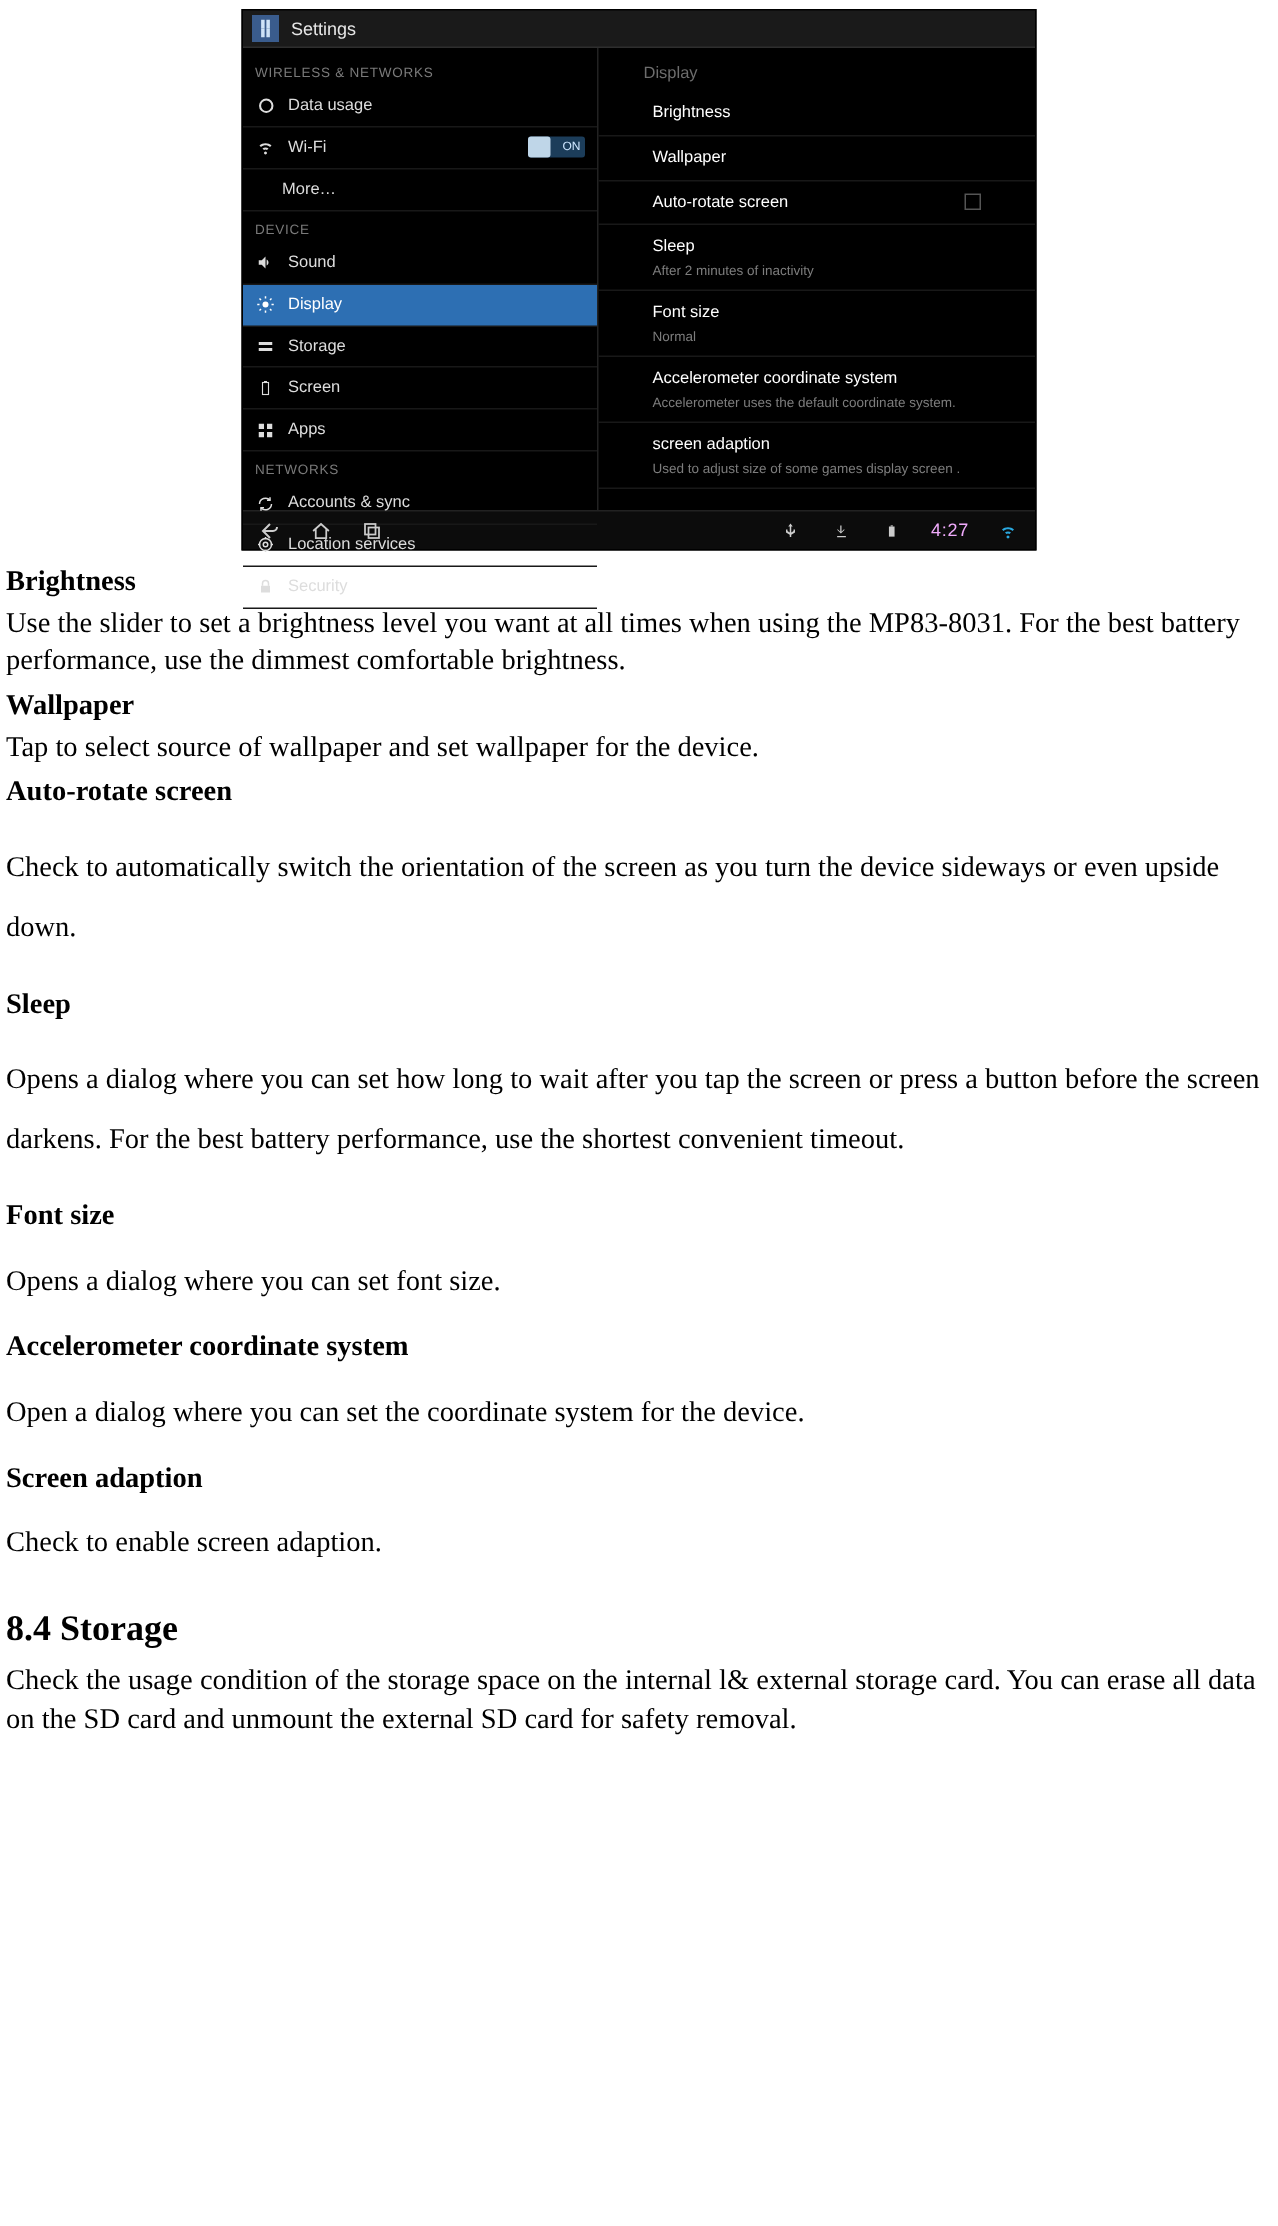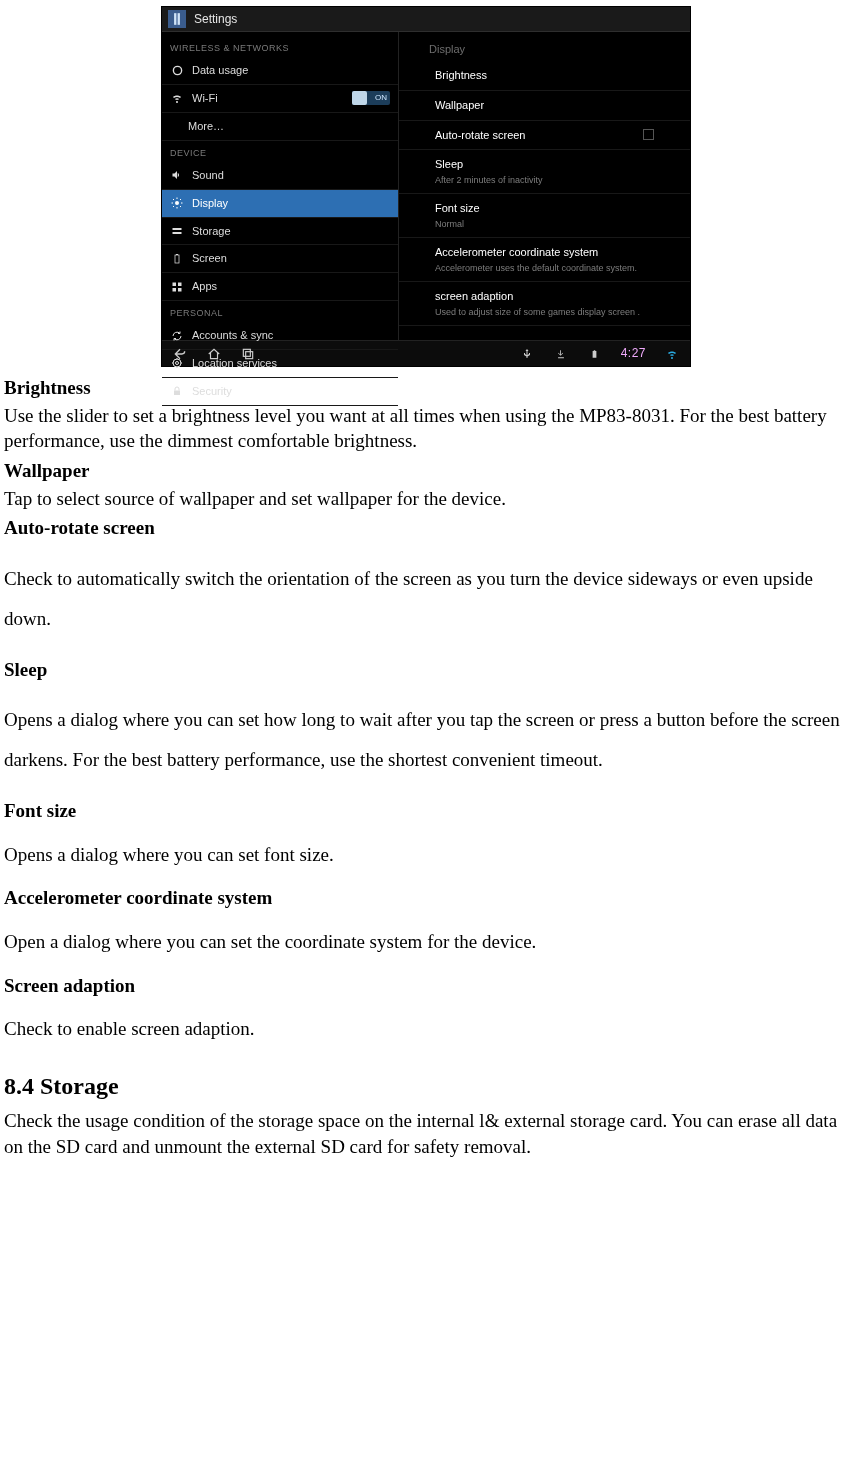--- a/index.html
+++ b/index.html
@@ -149,21 +149,21 @@
             <svg width="12" height="12" viewBox="0 0 24 24" fill="#ddd">
               <rect x="3" y="3" width="7" height="7"></rect>
               <rect x="14" y="3" width="7" height="7"></rect>
               <rect x="3" y="14" width="7" height="7"></rect>
               <rect x="14" y="14" width="7" height="7"></rect>
             </svg>
           </span>
         <span class="lbl">Apps</span>
       </div>
 
-      <div class="section-hdr">PERSONAL</div>
+      <div class="section-hdr">NETWORKS</div>
 
       <div class="row">
         <span class="ic">
             <svg width="12" height="12" viewBox="0 0 24 24" fill="none" stroke="#ddd" stroke-width="2">
               <path d="M4 12a8 8 0 0 1 14-5M20 12a8 8 0 0 1-14 5"></path>
               <polyline points="18 3 18 7 14 7"></polyline>
               <polyline points="6 21 6 17 10 17"></polyline>
             </svg>
           </span>
         <span class="lbl">Accounts &amp; sync</span>

